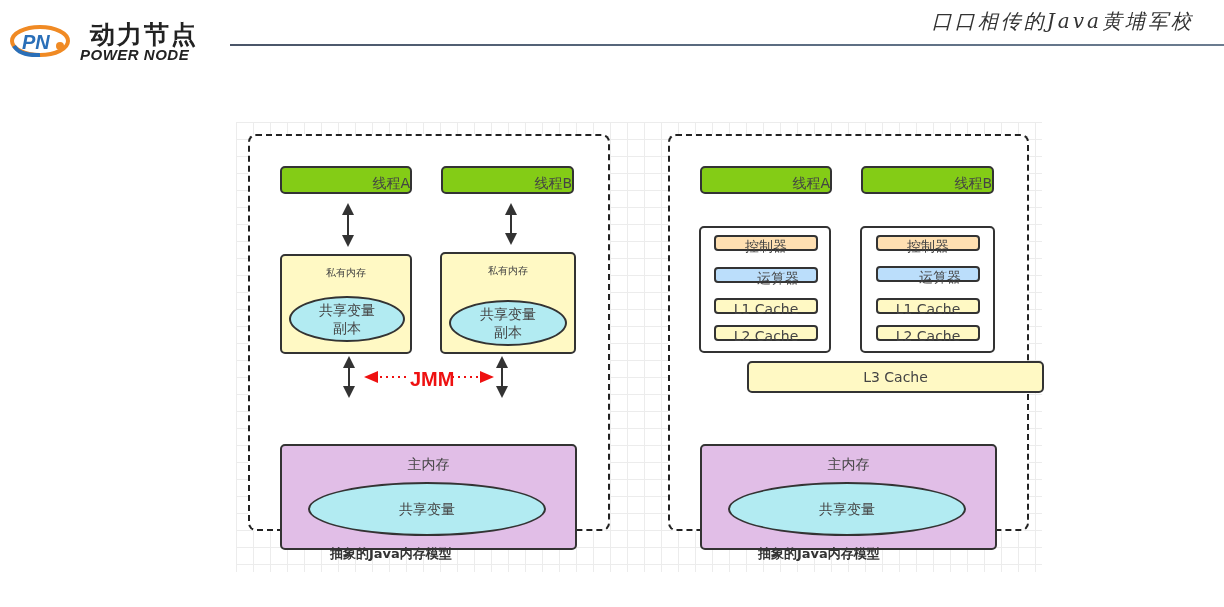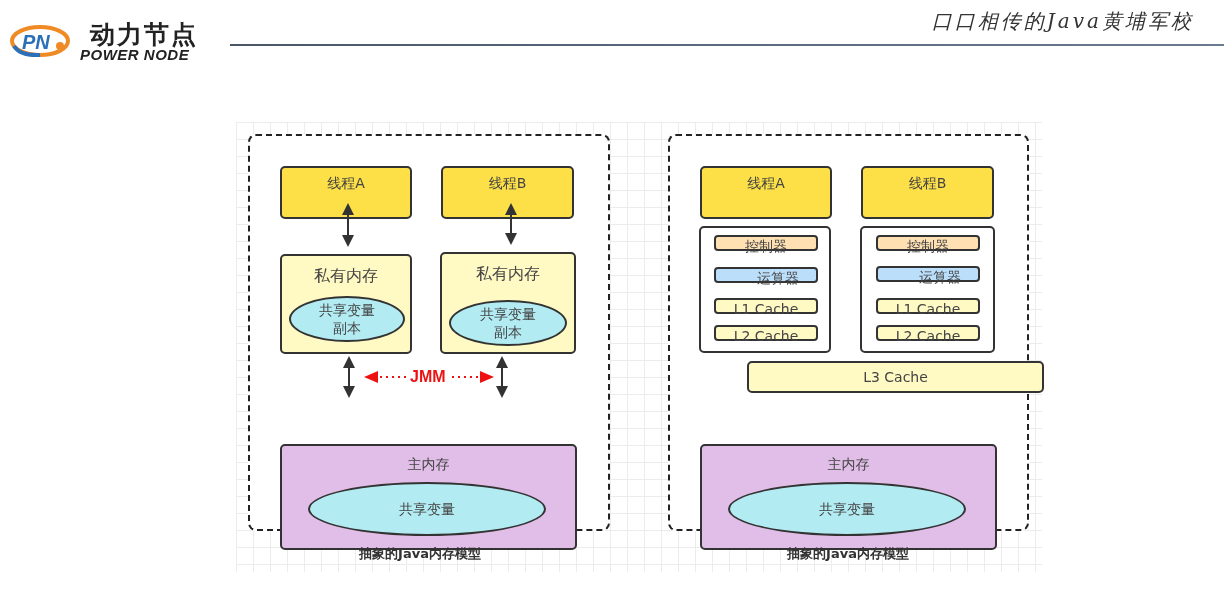--- a/index.html
+++ b/index.html
@@ -19,36 +19,36 @@
     background-image:
       linear-gradient(to right, #ececec 1px, transparent 1px),
       linear-gradient(to bottom, #ececec 1px, transparent 1px);
     background-size: 17px 17px; background-position: 0 0; }
 
   .panel { position: absolute; border: 2px dashed #222; border-radius: 8px; background: #ffffff; }
   .panel-left { left: 248px; top: 134px; width: 362px; height: 397px; }
   .panel-right { left: 668px; top: 134px; width: 361px; height: 397px; }
 
   .box { position: absolute; border: 2px solid #333; border-radius: 5px; font-size: 14px; color: #444; text-align: center; }
-  .thread { background: #fde047; height: 53px; line-height: 31px; }
+  .thread { background: #84cc16; height: 28px; line-height: 31px; text-align: right; }
   .private { background: #fff9c4; }
-  .private .label { position: absolute; top: 10px; left: 0; right: 0; font-size: 16px; }
+  .private .label { position: absolute; top: 10px; left: 0; right: 0; font-size: 10px; }
   .ellipse { position: absolute; background: #b2ebf2; border: 2px solid #333; border-radius: 50%; display: flex; align-items: center; justify-content: center; font-size: 14px; color: #444; line-height: 18px; text-align: center; }
   .main-mem { background: #e1bee7; margin-top: 40px; }
   .main-mem .label { position: absolute; top: 10px; left: 0; right: 0; font-size: 14px; }
   .cpu { background: #ffffff; }
   .small { position: absolute; border: 2px solid #333; border-radius: 4px; height: 16px; line-height: 18px; font-size: 14px; color: #444; text-align: center; }
   .ctrl { background: #ffe0b2; }
   .alu { background: #bbdefb; padding-left: 24px; }
   .cache { background: #fff9c4; }
 
-  .caption { position: absolute; font-size: 13px; font-weight: bold; color: #333; text-align: center; }
+  .caption { position: absolute; font-size: 13px; font-weight: bold; color: #333; text-align: left; }
 
   .arrow { position: absolute; }
-  .jmm { position: absolute; color: #ee1111; font-weight: bold; font-size: 16px; font-family: "Liberation Sans", sans-serif; }
+  .jmm { position: absolute; color: #ee1111; font-weight: bold; font-size: 20px; font-family: "Liberation Sans", sans-serif; }
 </style>
 </head>
 <body>
 
 <div class="logo">
   <svg class="logo-mark" viewBox="0 0 62 36" width="62" height="36">
     <ellipse cx="30" cy="19" rx="28" ry="14" fill="none" stroke="#f08a24" stroke-width="4"></ellipse>
     <path d="M4 24 Q10 34 30 33" fill="none" stroke="#2a6fb8" stroke-width="4"></path>
     <text x="12" y="27" font-family="Liberation Sans, sans-serif" font-weight="bold" font-style="italic" font-size="20" fill="#2a6fb8">PN</text>
     <circle cx="50" cy="24" r="4" fill="#f08a24"></circle>

